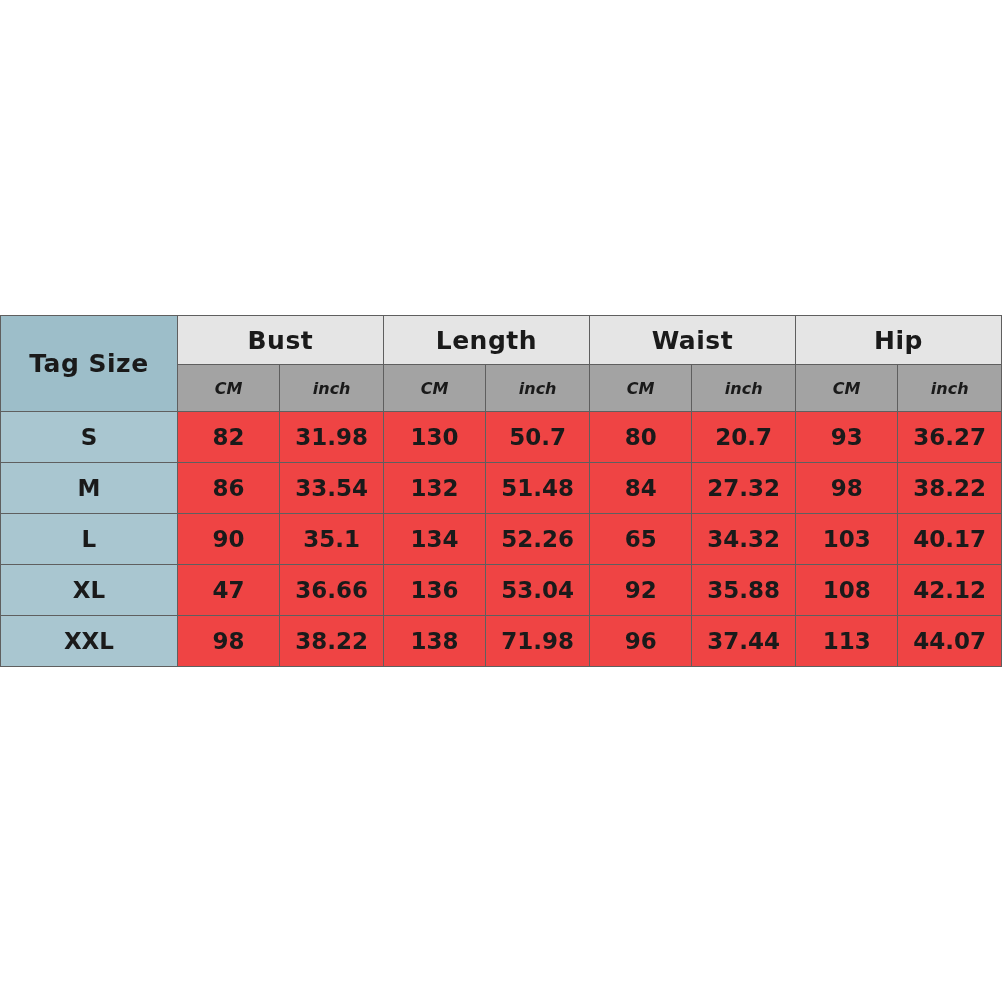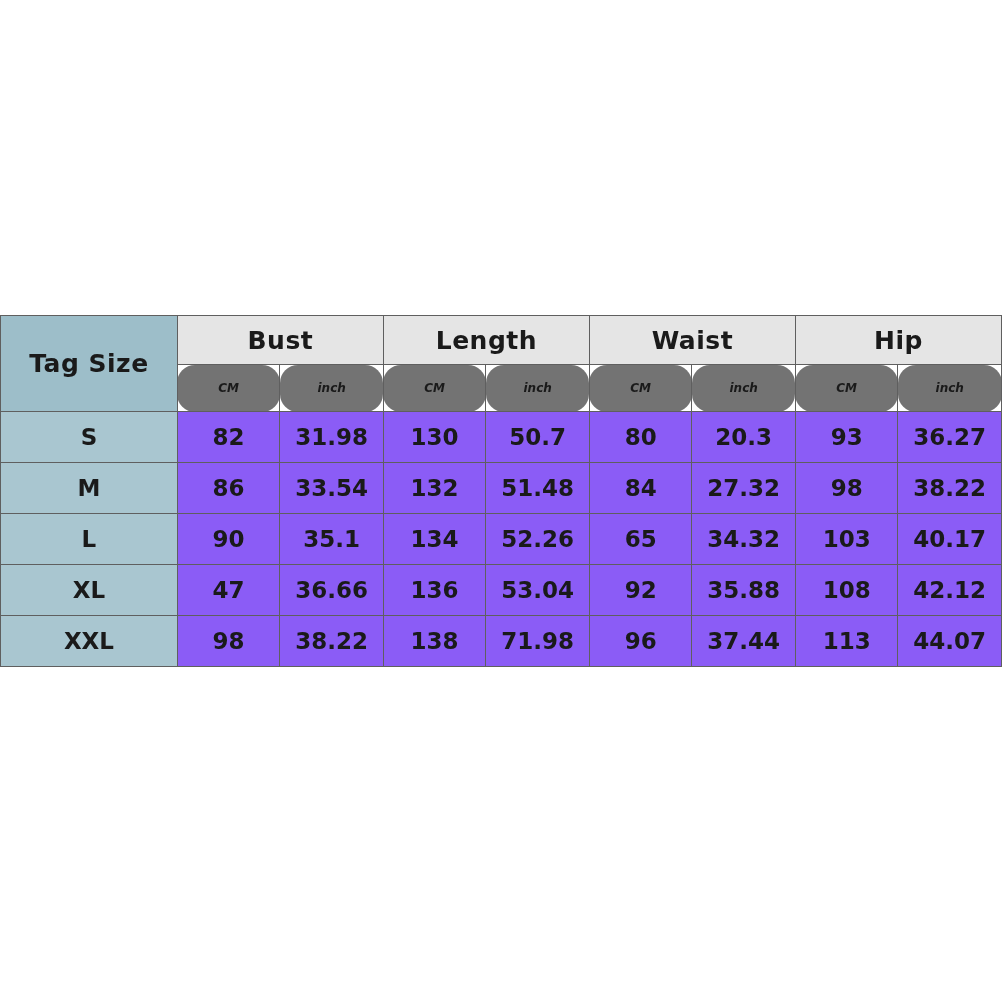--- a/index.html
+++ b/index.html
@@ -40,34 +40,33 @@
     font-size: 25px;
     height: 46px;
     letter-spacing: 0.5px;
   }
   .tagsize-cell {
     background: #9dbec9;
     font-size: 25px;
     letter-spacing: 0.5px;
   }
   .unit-cell {
-    background: #737373;
-    font-size: 12px;
+    background: #a3a3a3;
+    font-size: 16px;
     height: 44px;
     font-style: italic;
-    border-radius: 18px;
   }
   .size-cell {
     background: #a9c6d0;
     font-size: 23px;
     height: 48px;
     font-weight: normal;
   }
   .data-cell {
-    background: #8b5cf6;
+    background: #ef4444;
     font-size: 23px;
     height: 48px;
     font-weight: normal;
   }
   col.c-tag { width: 176px; }
   col.c-cm  { width: 102px; }
   col.c-in  { width: 103px; }
 </style>
 </head>
 <body>
@@ -106,21 +105,21 @@
         </tr>
       </thead>
       <tbody>
         <tr>
           <td class="size-cell">S</td>
           <td class="data-cell">82</td>
           <td class="data-cell">31.98</td>
           <td class="data-cell">130</td>
           <td class="data-cell">50.7</td>
           <td class="data-cell">80</td>
-          <td class="data-cell">20.3</td>
+          <td class="data-cell">20.7</td>
           <td class="data-cell">93</td>
           <td class="data-cell">36.27</td>
         </tr>
         <tr>
           <td class="size-cell">M</td>
           <td class="data-cell">86</td>
           <td class="data-cell">33.54</td>
           <td class="data-cell">132</td>
           <td class="data-cell">51.48</td>
           <td class="data-cell">84</td>

